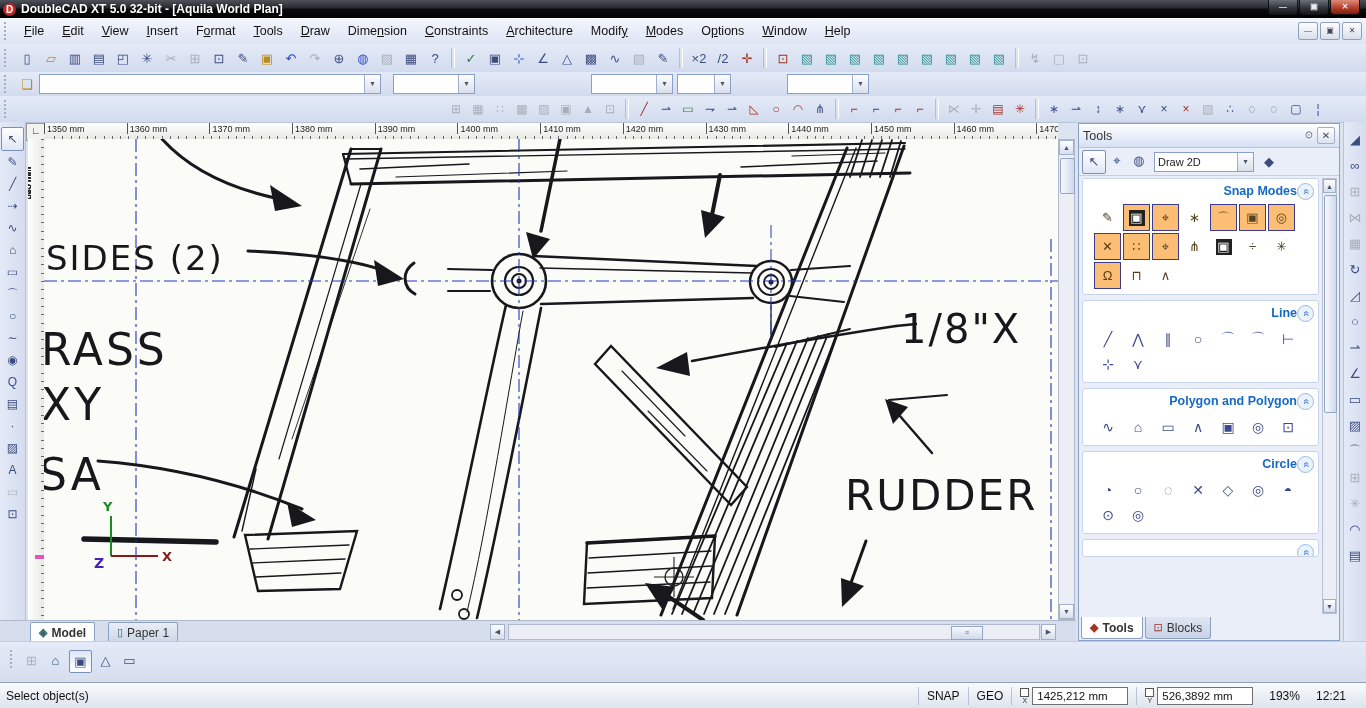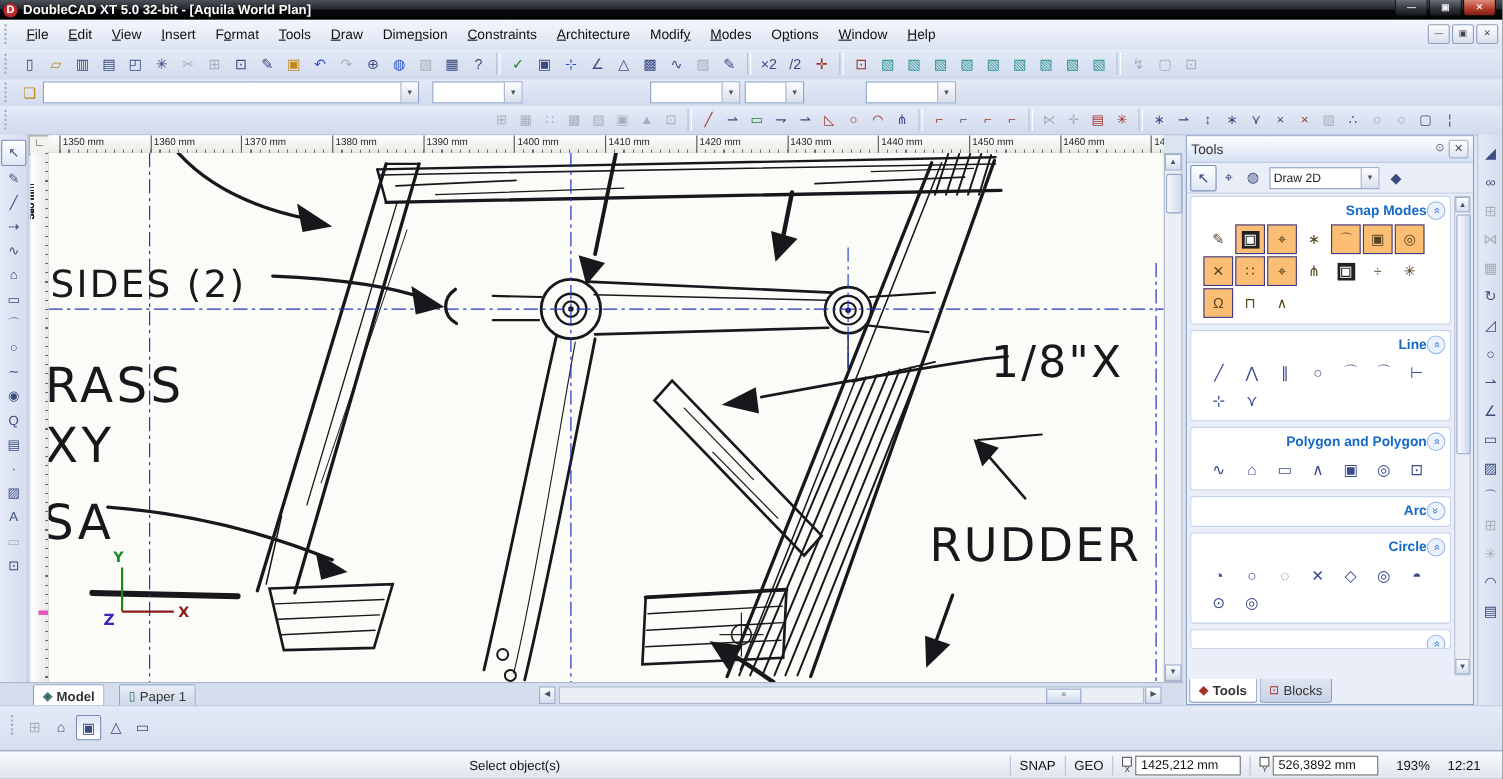--- a/index.html
+++ b/index.html
@@ -55,21 +55,21 @@
   .cw-a{width:340px;} .cw-b{width:80px;} .cw-c{width:52px;}
   .ml8{margin-left:8px;} .ml112{margin-left:112px;} .ml52{margin-left:52px;}
   
   .lefttools{position:absolute;left:0;top:122px;width:26px;height:519px;background:linear-gradient(90deg,#e4eaf7,#d4dcee);
     border-right:1px solid #b9c4da;display:flex;flex-direction:column;align-items:center;padding-top:5px;box-sizing:border-box;}
   .ltbtn{width:21px;height:22px;display:flex;align-items:center;justify-content:center;font-size:12px;color:#3c4c80;}
   .ltbtn.active{border:1px solid #7c8fb8;background:linear-gradient(#fff,#dfe6f4);border-radius:2px;}
   .corner{position:absolute;left:26px;top:123px;width:18px;height:16px;background:#f2f2ef;
     border:1px solid #999;font-size:10px;line-height:14px;text-align:center;color:#333;}
   .hruler{position:absolute;left:44px;top:123px;width:1014px;height:16px;background:linear-gradient(#fff,#e8e8e4);
-    border-bottom:1px solid #888;display:flex;overflow:hidden;font-size:9px;color:#222;}
+    border-bottom:1px solid #888;display:flex;overflow:hidden;font-size:9px;color:#222;flex-direction:column;}
   .hruler .pad{width:10px;flex:none;}
   .hlab{width:82.7px;flex:none;border-left:1px solid #555;padding:1px 0 0 2px;box-sizing:border-box;white-space:nowrap;}
   .hticks{position:absolute;left:10px;right:0;bottom:0;height:3px;
     background:repeating-linear-gradient(to right,#667 0,#667 1px,transparent 1px,transparent 8.27px);}
   .vruler{position:absolute;left:28px;top:139px;width:16px;height:481px;background:linear-gradient(90deg,#fff,#e8e8e4);
     border-right:1px solid #888;overflow:hidden;font-size:9px;color:#222;}
   .vcol{position:absolute;left:0;top:44px;width:16px;}
   .vlab{height:83.5px;position:relative;}
   .vlab::before{content:"";position:absolute;top:0;left:3px;right:0;border-top:1px solid #555;}
   .vlab .t{position:absolute;top:50%;left:55%;transform:translate(-50%,-50%) rotate(-90deg);white-space:nowrap;}
@@ -135,21 +135,21 @@
     border:1px solid #93a6c8;font-size:7px;line-height:11px;text-align:center;color:#678;}
   
   .editrow{position:absolute;left:0;top:641px;width:1366px;height:41px;background:linear-gradient(#e4eaf7,#d6deee);
     border-top:1px solid #c4cce0;display:flex;align-items:flex-start;padding:8px 0 0 6px;box-sizing:border-box;}
   .ebtn{width:21px;height:21px;margin-right:3px;display:flex;align-items:center;justify-content:center;font-size:13px;color:#3c4c80;}
   .ebtn.pressed{border:1px solid #7c8fb8;background:linear-gradient(#dfe6f4,#fff);border-radius:2px;}
   
   .statusbar{position:absolute;left:0;top:682px;width:1366px;height:26px;
     background:linear-gradient(#f8fafc,#dde3ee);border-top:1px solid #8fa0bd;
     display:flex;align-items:center;font-size:12px;color:#111;}
-  .smsg{flex:1;padding-left:18px;text-align:center;}
+  .smsg{flex:1;padding-left:6px;}
   .scell{padding:0 8px;display:flex;align-items:center;border-left:1px solid #b9c2d6;height:18px;}
   .coordico{display:flex;flex-direction:column;align-items:center;margin-right:3px;font-size:7px;line-height:6px;color:#333;}
   .coordico .sq{width:7px;height:7px;border:1px solid #555;background:#fff;margin-bottom:1px;}
   .sfield{background:#fff;border:1px solid #707070;height:16px;line-height:16px;padding:0 4px;font-size:11.5px;min-width:86px;}
 </style>
 </head>
 <body>
 
 <div id="app">
 
@@ -582,26 +582,20 @@
             <span class="pico">⌂</span>
             <span class="pico">▭</span>
             <span class="pico">∧</span>
             <span class="pico">▣</span>
             <span class="pico">◎</span>
             <span class="pico">⊡</span>
           </div>
       </div>
       <div class="sec">
         <div class="sechead">
-          <span class="seclab">Arc</span>
-          <span class="chev down">«</span>
-        </div>
-      </div>
-      <div class="sec">
-        <div class="sechead">
           <span class="seclab">Circle</span>
           <span class="chev up">«</span>
         </div>
         <div class="icorow">
             <span class="pico">◔</span>
             <span class="pico">○</span>
             <span class="pico">◌</span>
             <span class="pico">✕</span>
             <span class="pico">◇</span>
             <span class="pico">◎</span>

